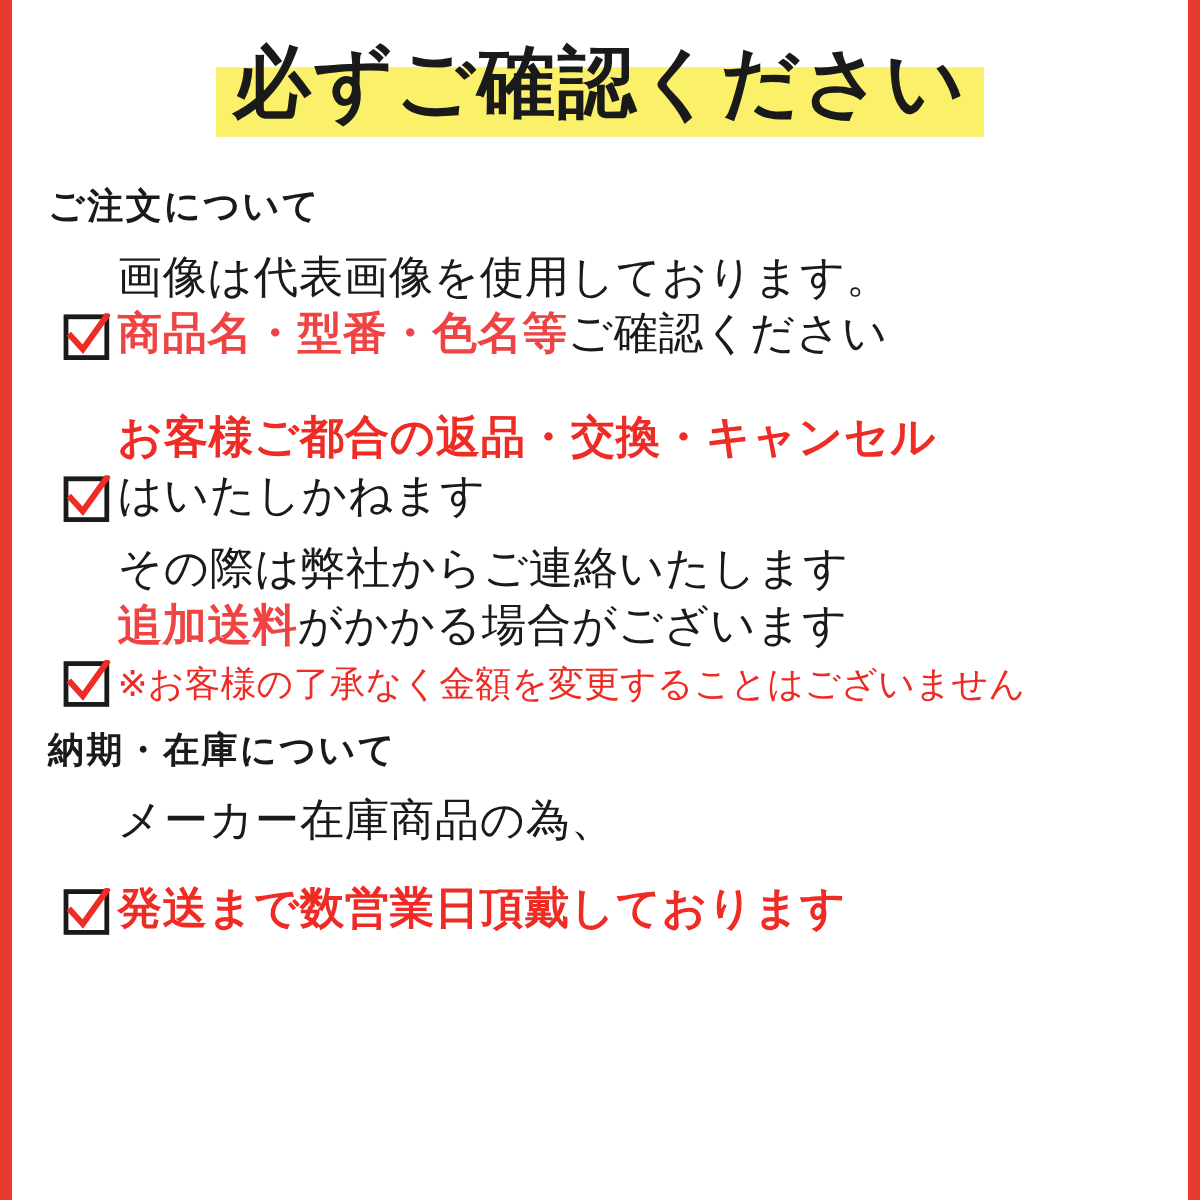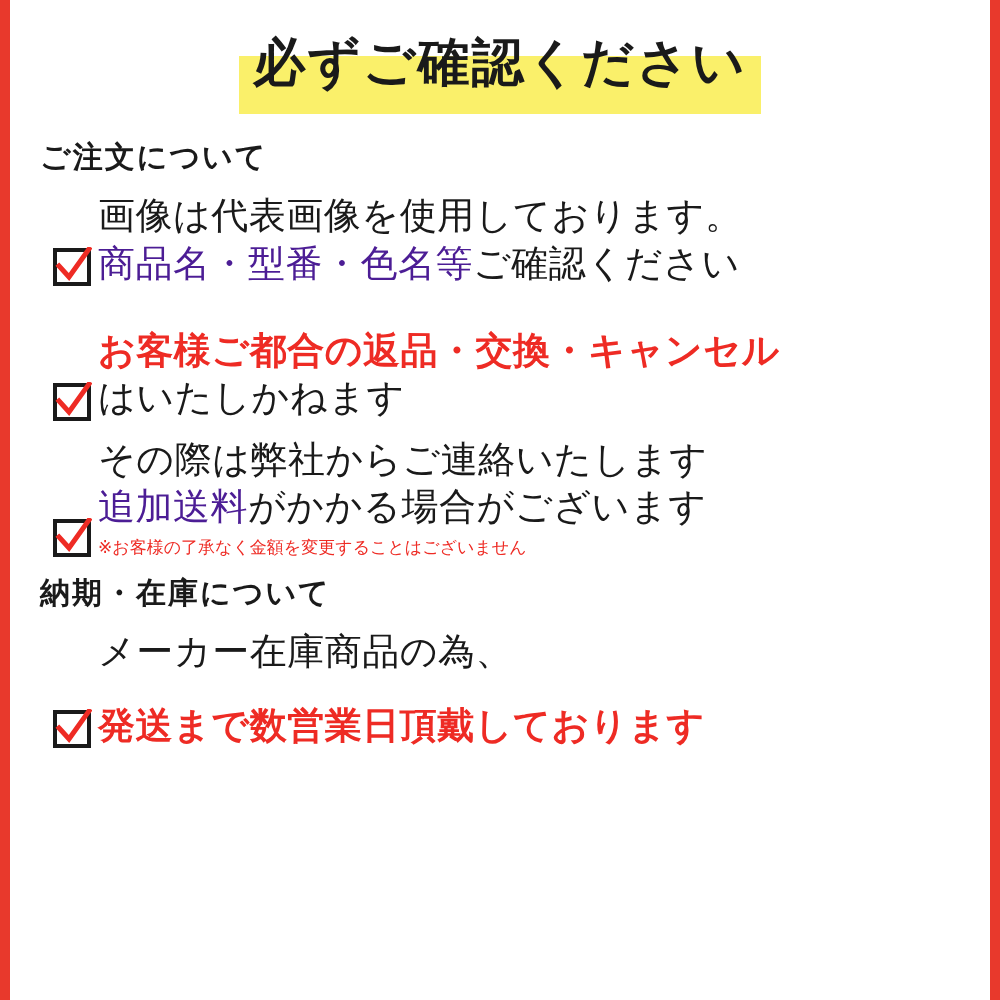--- a/index.html
+++ b/index.html
@@ -36,21 +36,21 @@
   }
 
   
   .title-wrap {
     text-align: center;
     padding-top: 34px;
   }
   .title {
     display: inline-block;
     position: relative;
-    font-size: 52px;
+    font-size: 65px;
     font-weight: bold;
     letter-spacing: 2px;
     color: #1a1a1a;
     line-height: 1.1;
     padding: 0 14px;
   }
   .title .hl {
     position: absolute;
     left: 0;
     right: 0;
@@ -92,30 +92,30 @@
     flex: 1 1 auto;
   }
   .line {
     font-size: 37px;
     line-height: 1.28;
     color: #1a1a1a;
     letter-spacing: 0.5px;
     white-space: nowrap;
   }
   .line .red {
-    color: #4c1d95;
-    font-weight: normal;
+    color: #ef4444;
+    font-weight: bold;
   }
   .line.all-red {
     color: #ee2b24;
     font-weight: bold;
     margin-top: 26px;
   }
   .note {
-    font-size: 17px;
+    font-size: 30px;
     color: #ee2b24;
     letter-spacing: 0px;
     line-height: 1.3;
     margin-top: 6px;
     white-space: nowrap;
   }
 </style>
 </head>
 <body>
 

